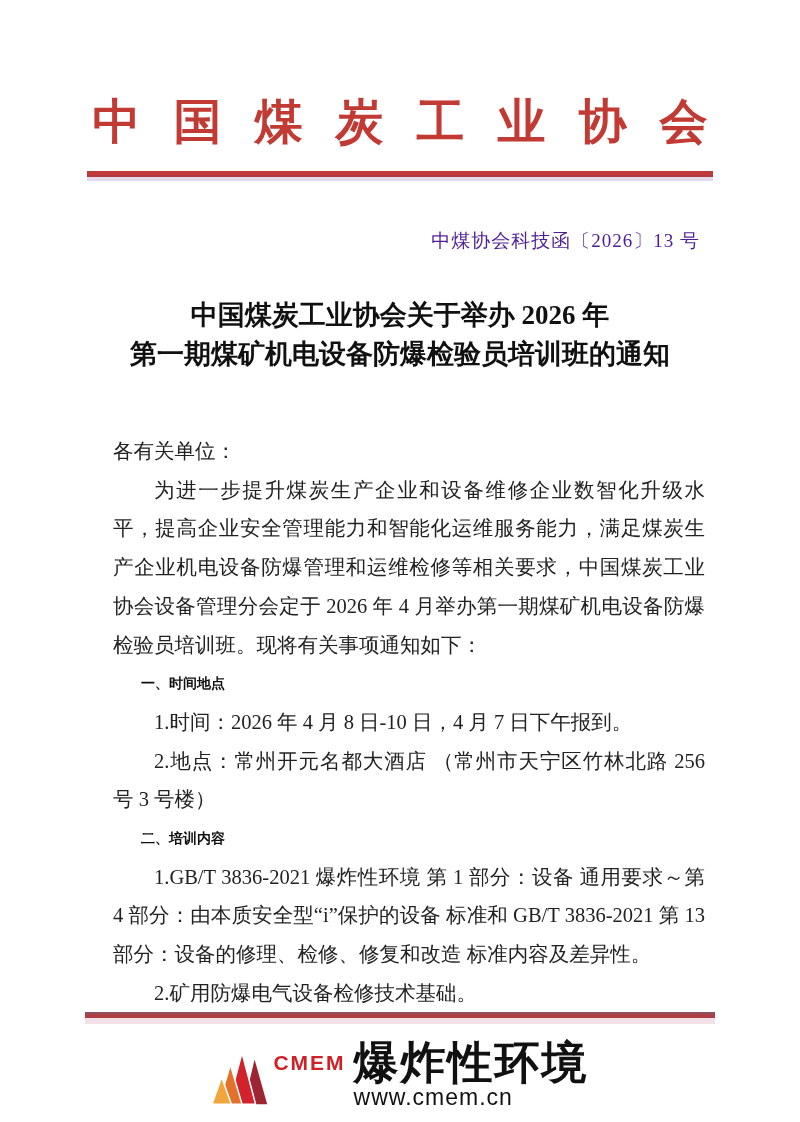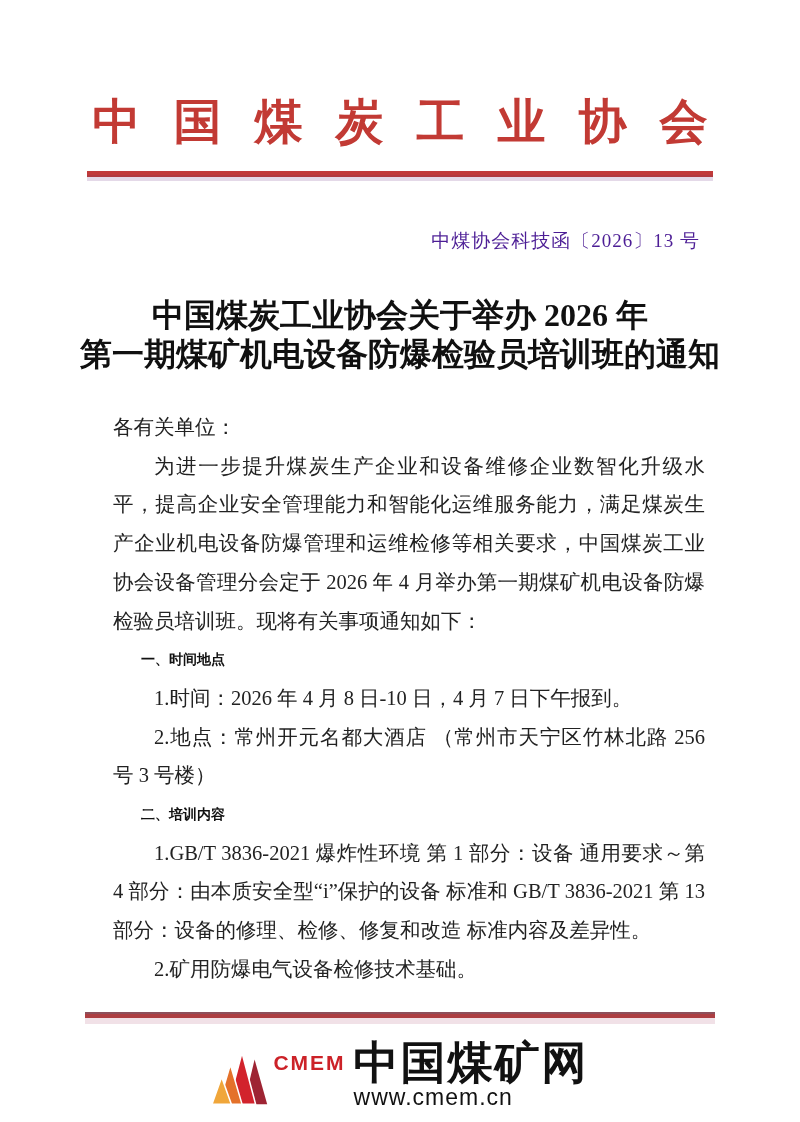--- a/index.html
+++ b/index.html
@@ -27,26 +27,26 @@
   .ref-number {
     position: absolute; top: 228px; left: 87px; right: 100px;
     text-align: right;
     font-size: 19px; color: #4c1d95;
     letter-spacing: 1px;
   }
 
   .doc-title {
     position: absolute; top: 296px; left: 40px; right: 40px;
     text-align: center;
-    font-size: 32px; line-height: 39px; font-weight: 700;
+    font-size: 27px; line-height: 39px; font-weight: 700;
     color: #101010;
   }
 
   .body-text {
-    position: absolute; top: 408px; left: 113px; width: 592px;
+    position: absolute; top: 432px; left: 113px; width: 592px;
     font-size: 20.5px; line-height: 38.7px;
     color: #222222;
     text-align: justify;
   }
   .body-text p { margin: 0; }
   .para, .item { text-indent: 2em; }
   .section-heading {
     text-indent: 2em;
     font-family: "Liberation Sans", "DejaVu Sans", sans-serif;
     font-weight: 700; color: #111111;
@@ -117,16 +117,16 @@
       <svg width="62" height="54" viewBox="0 0 64 54" xmlns="http://www.w3.org/2000/svg">
         <polygon points="34,54 45,8 58,54" fill="#9e2433"></polygon>
         <polygon points="18,54 32,1 46,54" fill="#d2232c" stroke="#ffffff" stroke-width="1.6"></polygon>
         <polygon points="8,54 20,13 32,54" fill="#e4712a" stroke="#ffffff" stroke-width="1.6"></polygon>
         <polygon points="1,54 11,26 21,54" fill="#f0a63a" stroke="#ffffff" stroke-width="1.6"></polygon>
       </svg>
     </span>
     <div class="logo-acronym">CMEM</div>
   </div>
   <div class="logo-text">
-    <div class="logo-site-name">中国煤矿网</div>
+    <div class="logo-site-name">爆炸性环境</div>
     <div class="logo-url">www.cmem.cn</div>
   </div>
 </div>
 
 </body></html>

